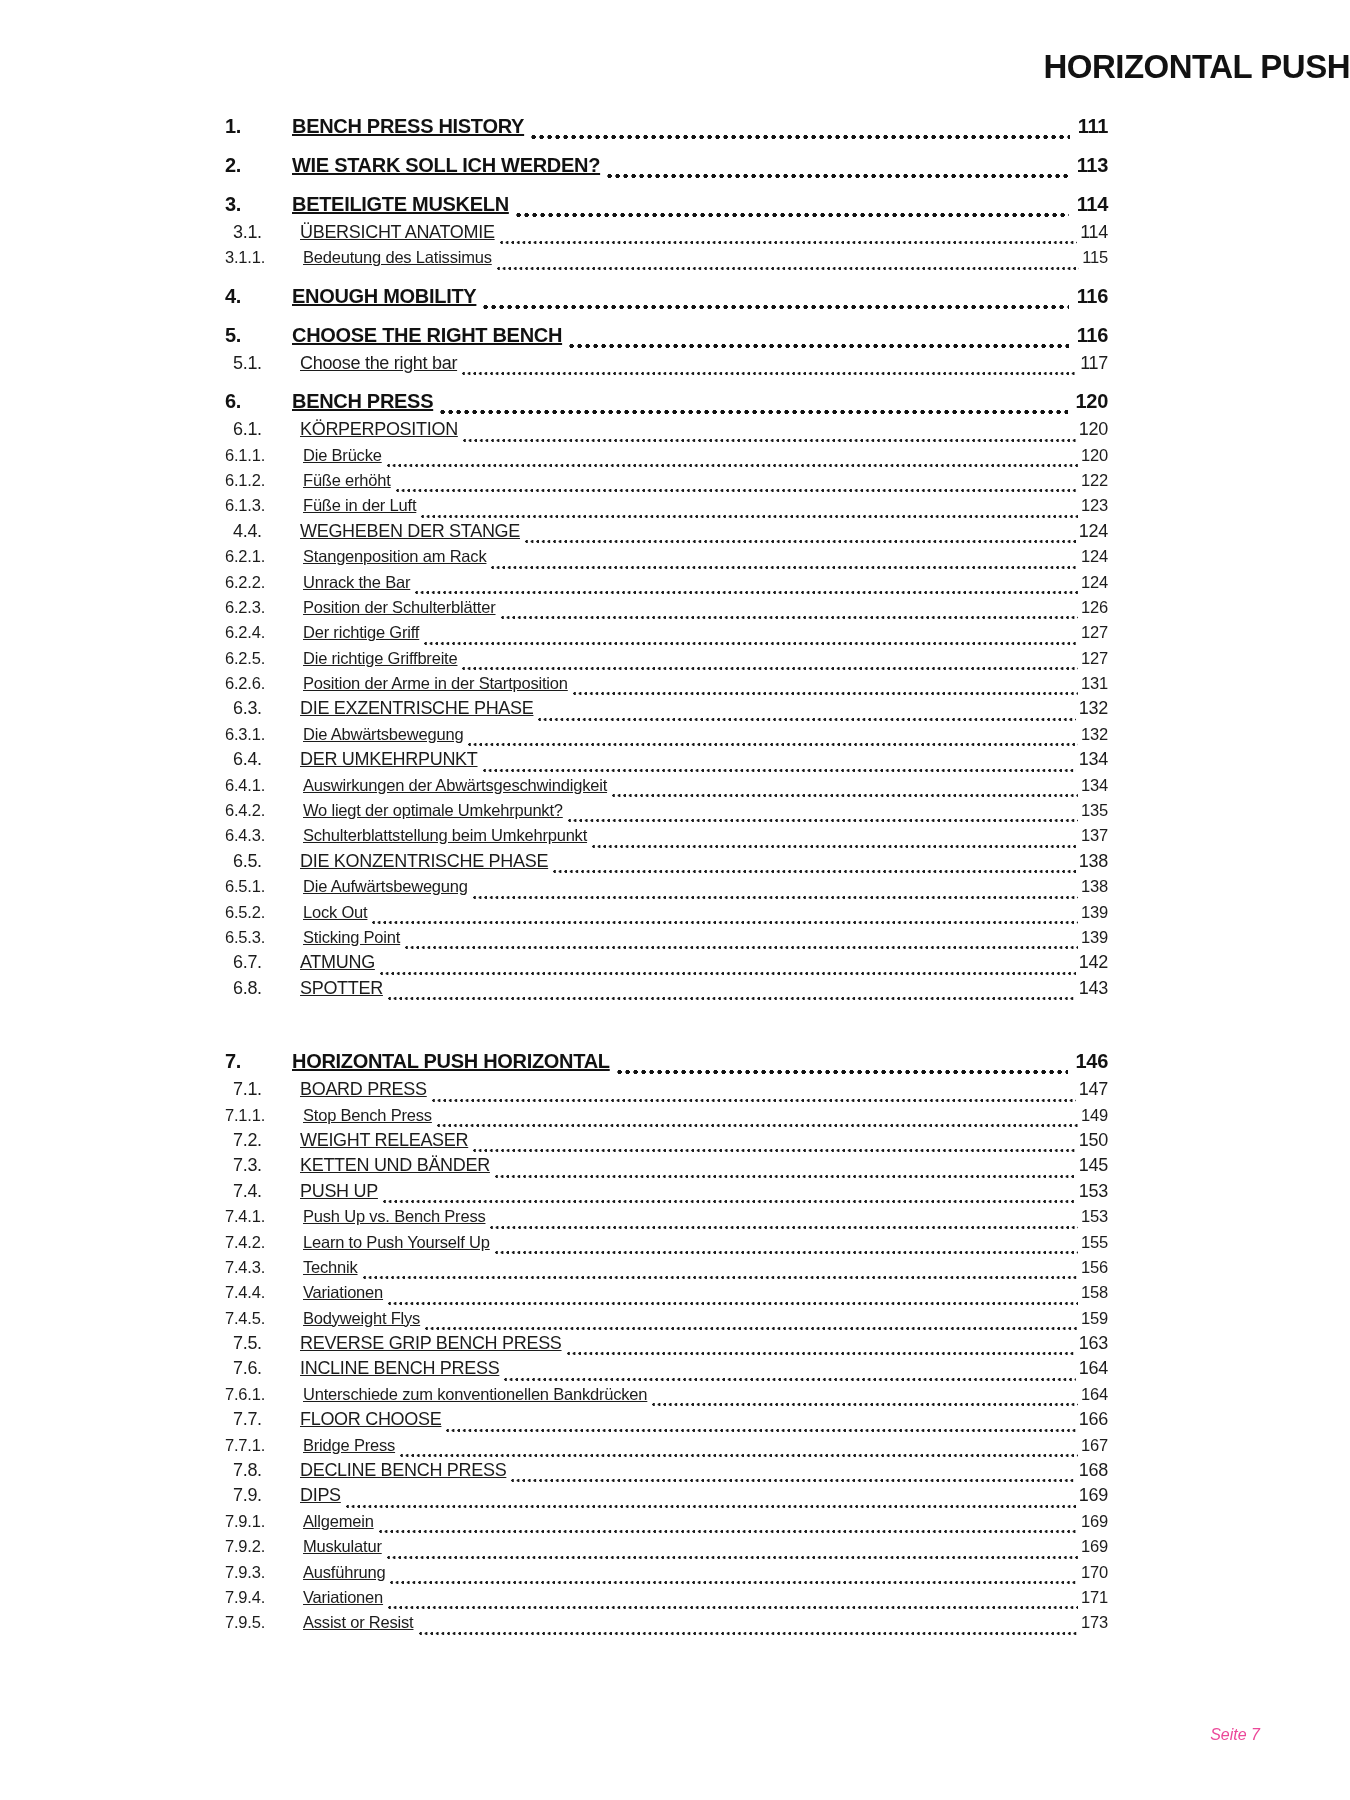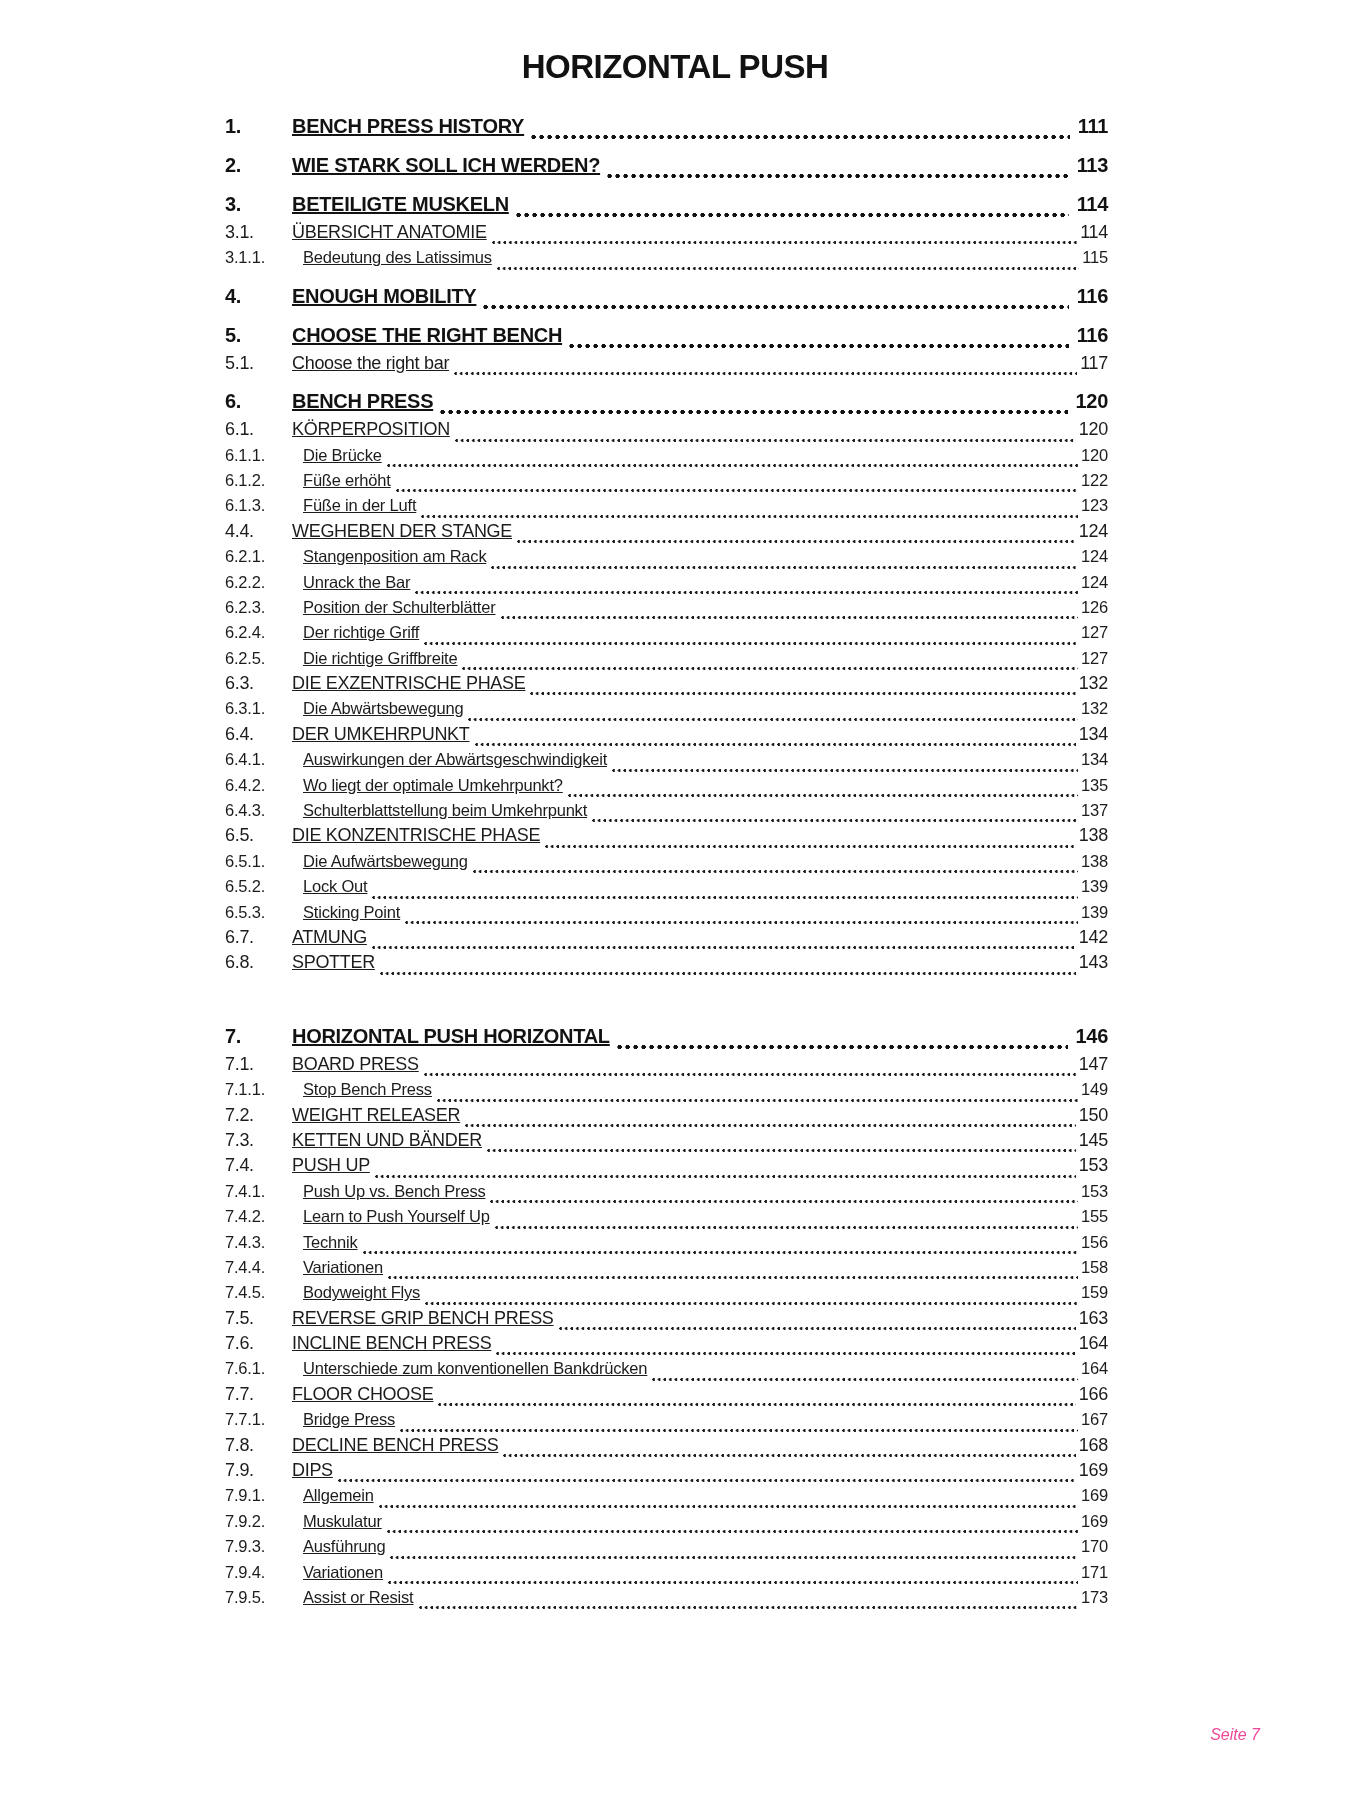--- a/index.html
+++ b/index.html
@@ -8,21 +8,21 @@
     background:#ffffff;
     font-family:"Liberation Sans", sans-serif;
     color:#161616;
     position:relative;
     overflow:hidden;
   }
   .page { position:absolute; inset:0; background:#ffffff; }
 
   .title {
     position:absolute; top:50px; left:0; width:100%;
-    text-align:center;
+    text-align:right;
     font-size:33px; font-weight:700; letter-spacing:-0.5px;
     line-height:33px;
     color:#121212;
   }
 
   .toc {
     position:absolute; left:225px; top:113px; width:883px;
   }
   .row {
     display:flex; align-items:baseline;
@@ -32,20 +32,21 @@
     font-weight:700; font-size:20px; letter-spacing:-0.3px;
     height:27px; line-height:27px;
     margin:12px 0 2px 0;
     color:#121212;
   }
   .row.l1:first-child { margin-top:0; }
   .row.l2 {
     font-size:18px; letter-spacing:-0.3px;
     height:25.4px; line-height:25.4px;
     color:#1c1c1c;
+    margin-left:8px;
   }
   .row.l3 {
     font-size:16.5px; letter-spacing:-0.2px;
     height:25.4px; line-height:25.4px;
     color:#1c1c1c;
     justify-content:center;
   }
   .row.break { margin-top:47px; }
 
   .num { flex:none; width:67px; }
@@ -190,20 +191,26 @@
     <span class="label">Der richtige Griff</span>
     <span class="lead"></span>
     <span class="pg">127</span>
   </div>
       <div class="row l3">
     <span class="num">6.2.5.</span>
     <span class="label">Die richtige Griffbreite</span>
     <span class="lead"></span>
     <span class="pg">127</span>
   </div>
+      <div class="row l3">
+    <span class="num">6.2.6.</span>
+    <span class="label">Position der Arme in der Startposition</span>
+    <span class="lead"></span>
+    <span class="pg">131</span>
+  </div>
       <div class="row l2">
     <span class="num">6.3.</span>
     <span class="label">DIE EXZENTRISCHE PHASE</span>
     <span class="lead"></span>
     <span class="pg">132</span>
   </div>
       <div class="row l3">
     <span class="num">6.3.1.</span>
     <span class="label">Die Abwärtsbewegung</span>
     <span class="lead"></span>

